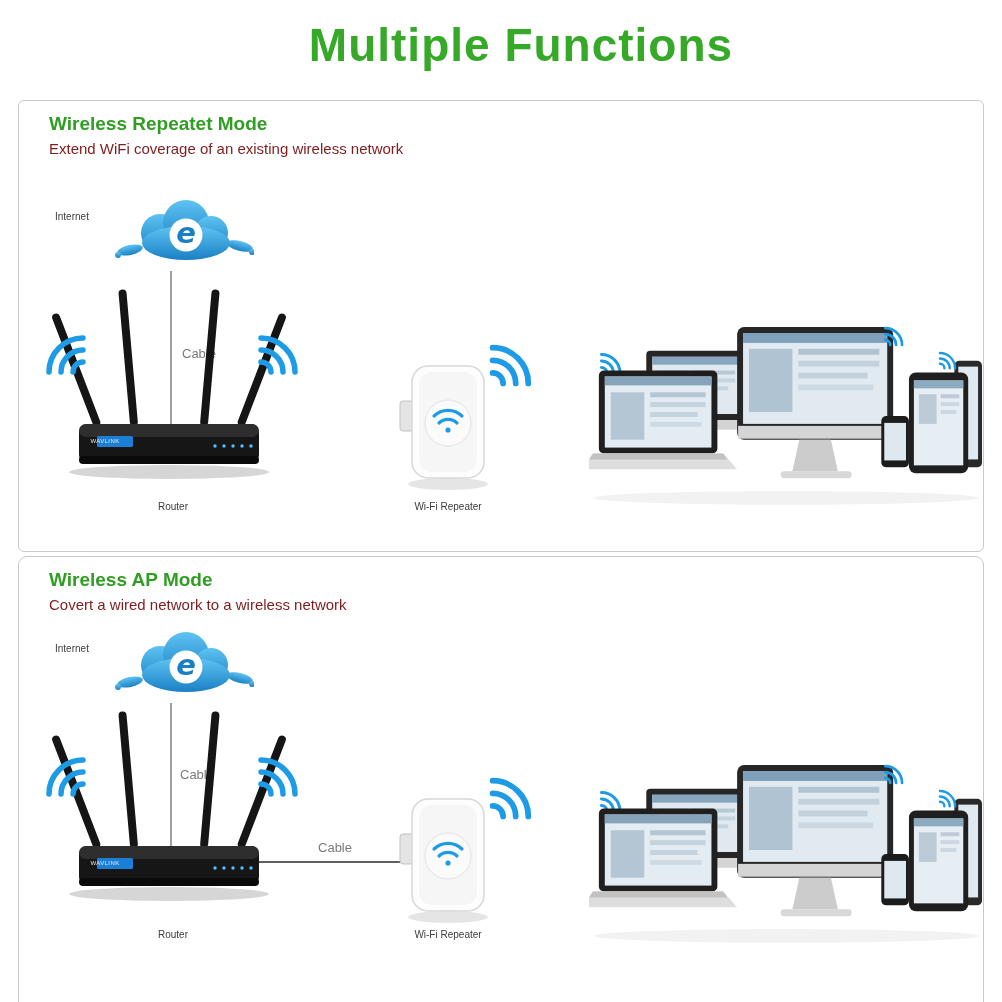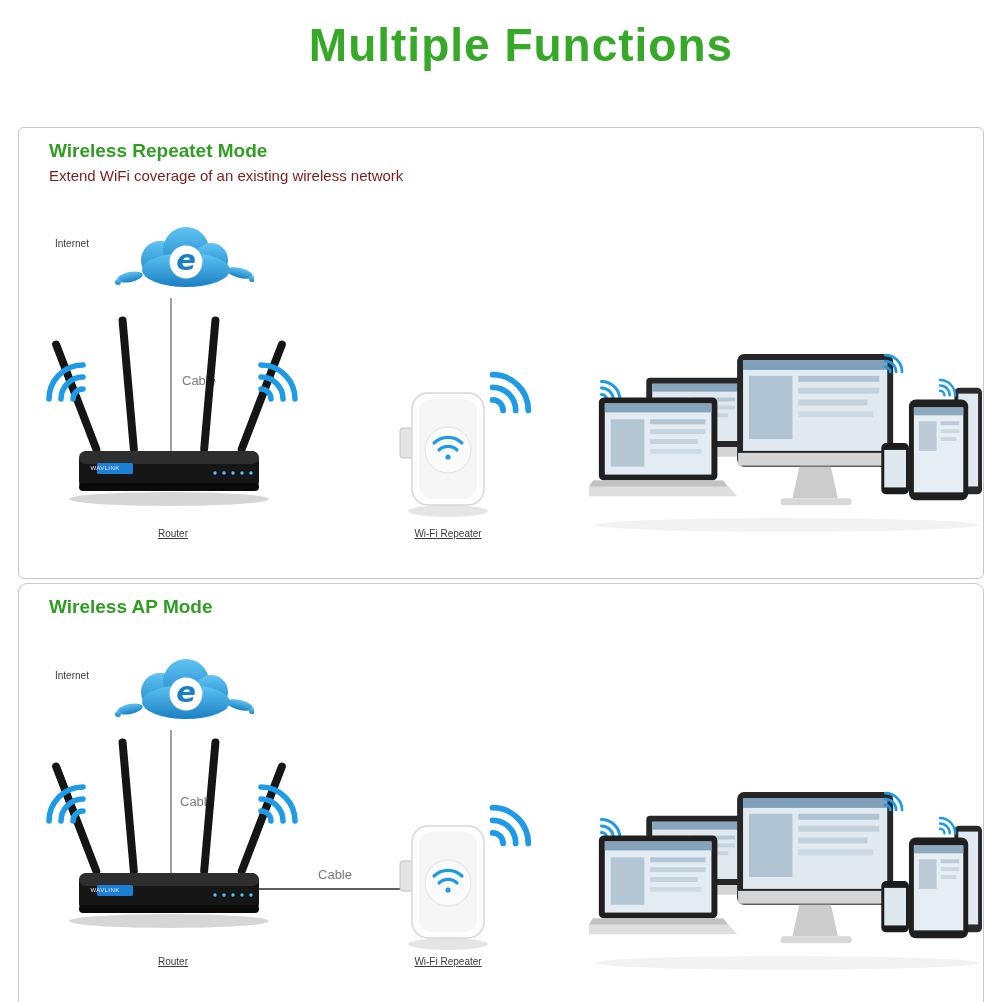--- a/index.html
+++ b/index.html
@@ -4,30 +4,30 @@
 <style>
   * { margin:0; padding:0; box-sizing:border-box; }
   html,body { background:#fff; }
   body { font-family:"Liberation Sans",sans-serif; }
   .page { position:relative; width:1002px; height:1002px; background:#fff; overflow:hidden; margin:0 auto; }
 
   .title { position:absolute; top:18px; left:0; width:100%; text-align:center;
            font-size:46px; font-weight:bold; color:#36a928; letter-spacing:1px;padding-left:40px; }
 
   .panel { position:absolute; left:18px; width:966px; border:1px solid #c9c9c9;
-           border-radius:6px; background:#fff;margin-top:27px; }
+           border-radius:6px; background:#fff; }
   .panel1 { top:100px; height:452px; }
   .panel2 { top:556px; height:496px;border-radius:9px; }
 
   .heading    { position:absolute; left:30px; top:12px; font-size:19px; font-weight:bold; color:#2f9e22; }
   .subheading { position:absolute; left:30px; top:39px; font-size:15px; color:#7f1d1d; }
 
   .lbl { position:absolute; font-size:10px; color:#3c3c3c; }
   .lbl-cable { font-size:13px; color:#7a7a7a; }
-  .center { text-align:center;text-decoration:underline; }
+  .center { text-align:center; }
 
   .cable-v { position:absolute; width:2px; background:#a0a0a0; z-index:1; }
   .cable-h { position:absolute; height:2px; background:#606060; z-index:1; }
 
   svg.icon { position:absolute; z-index:2; display:block; }
 
   .cloud-wrap { position:absolute; width:140px; height:80px; z-index:2; }
   .cloud-wrap svg { display:block; }
   .ie-e { position:absolute; left:72px; top:42px; transform:translate(-50%,-55%);
           font-size:29px; font-weight:bold; font-style:italic; color:#1a7fc4;
@@ -215,20 +215,21 @@
       </svg>
     <span class="lbl center p1-repeaterlbl">Wi-Fi Repeater</span>
 
     <svg class="icon p1-devices" viewBox="0 0 400 190">
         <use href="#ic-devices"></use>
       </svg>
   </section>
 
   <section class="panel panel2">
     <h2 class="heading">Wireless AP Mode</h2>
+    <div class="subheading">Covert a wired network to a wireless network</div>
 
     <span class="lbl p2-internet">Internet</span>
 
     <div class="cloud-wrap p2-cloud">
       <svg viewBox="0 0 140 80" width="140" height="80">
           <use href="#ic-cloud"></use>
         </svg>
       <span class="ie-e">e</span>
     </div>
 

